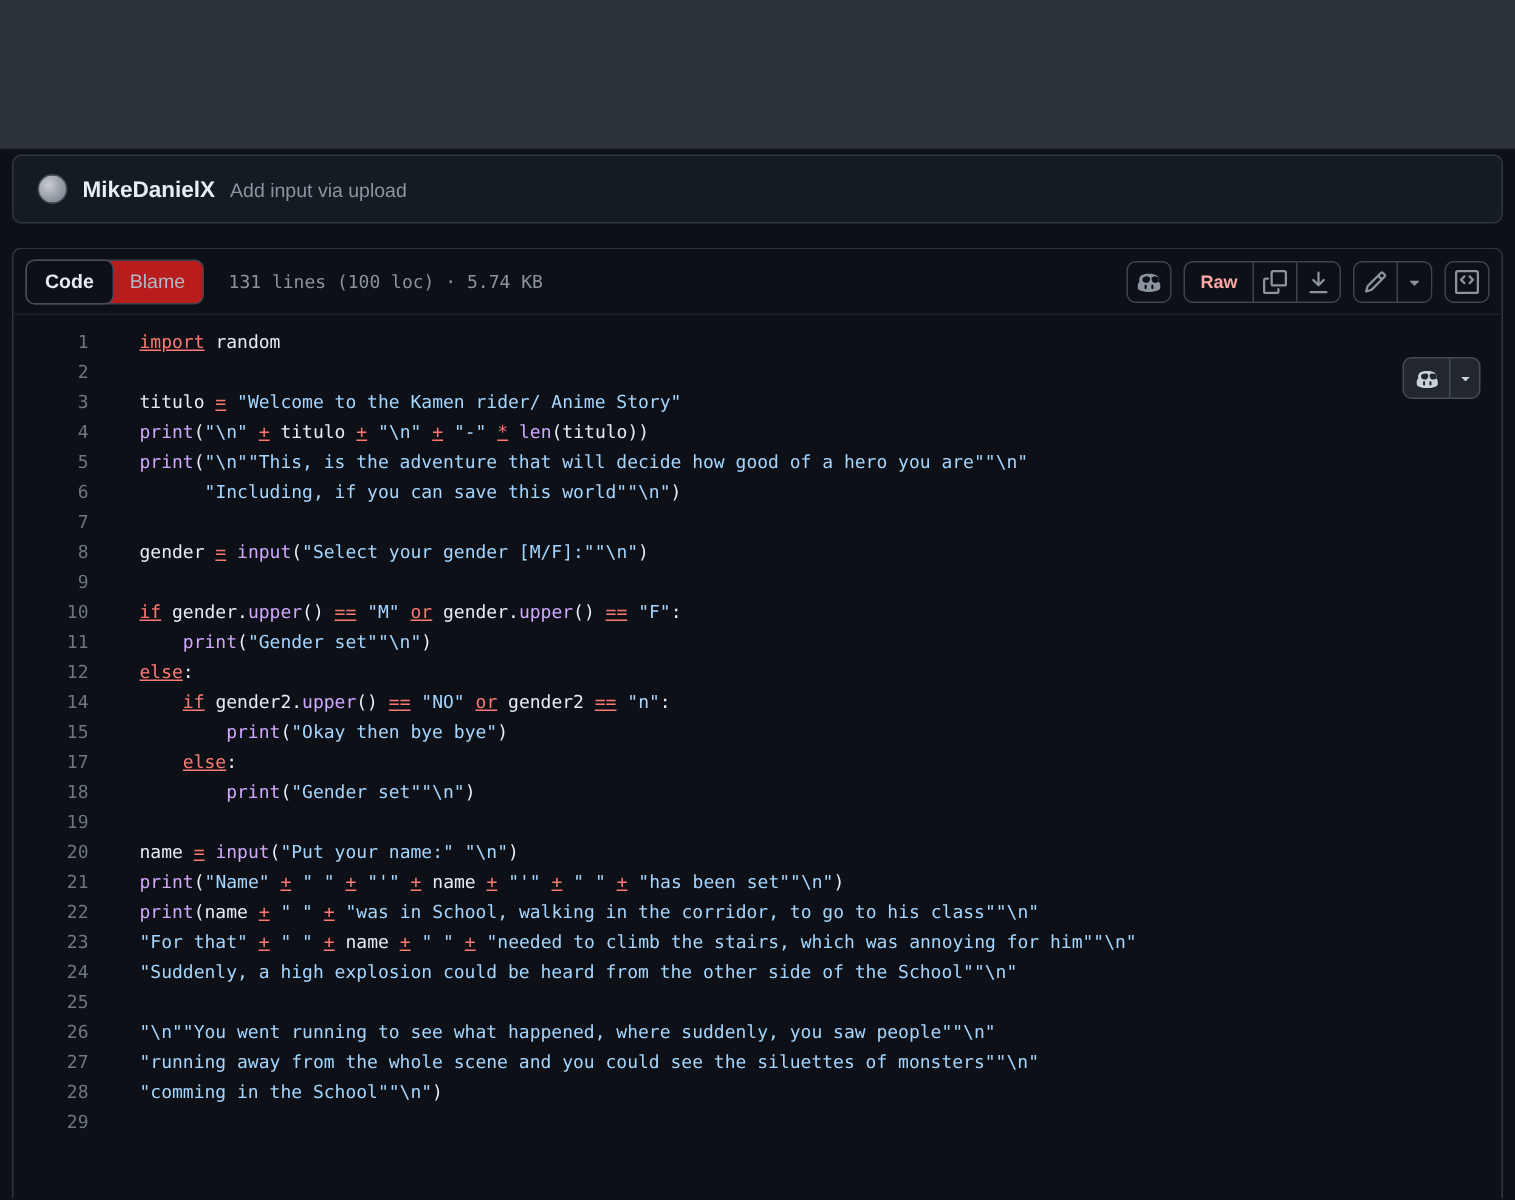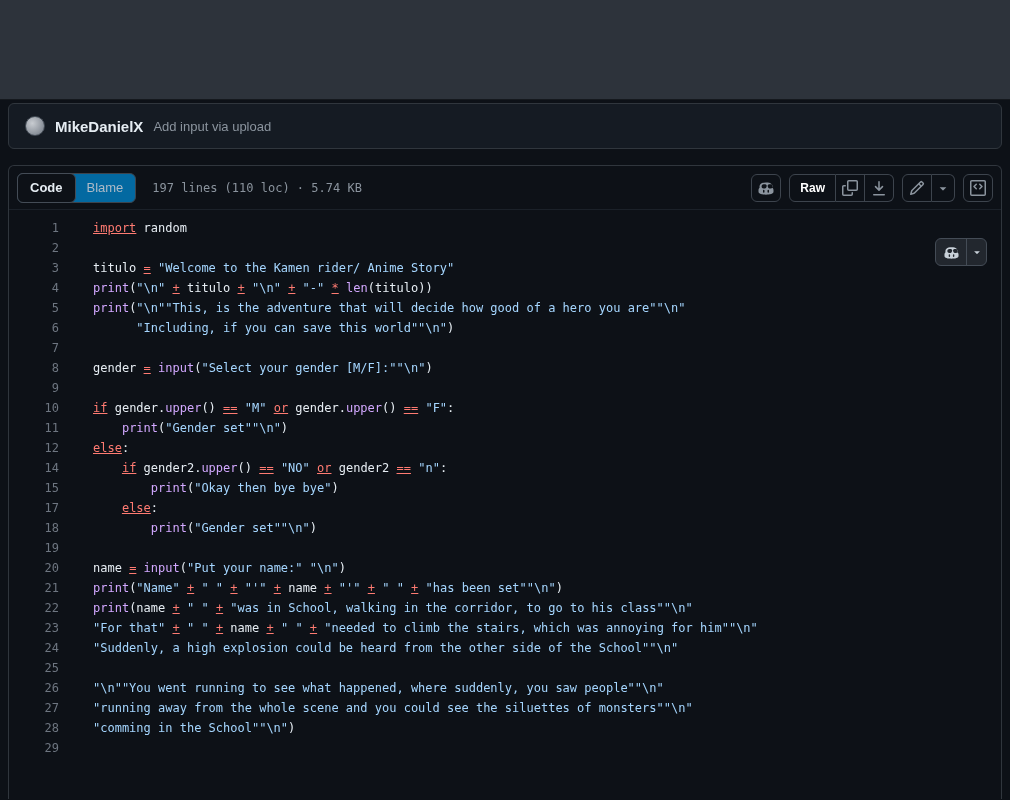--- a/index.html
+++ b/index.html
@@ -28,21 +28,21 @@
 
   
   .file-card {
     margin-top:16px; height:634px; position:relative;
     border:1px solid #30363d; border-bottom:none; border-radius:6px 6px 0 0;
     background:#0d1117; overflow:hidden;
   }
   .toolbar { display:flex; align-items:center; height:44px; padding:0 8px; border-bottom:1px solid #1b2129; }
   .seg {
     display:inline-flex; align-items:center; height:30px;
-    background:#0369a1; border:1px solid #3d444d; border-radius:6px;
+    background:#b91c1c; border:1px solid #3d444d; border-radius:6px;
   }
   .seg-item {
     height:30px; display:flex; align-items:center; padding:0 12px;
     font-size:13px; color:#adbac7; border-radius:6px; cursor:pointer;
   }
   .seg-item.active {
     background:#0d1117; border:1px solid #444c56; color:#e6edf3; margin:-1px;
     font-weight:600;
   }
   .meta { margin-left:16px; font-size:12px; color:#8b949e; font-family:"DejaVu Sans Mono", monospace; }
@@ -53,21 +53,21 @@
     height:28px; min-width:28px; padding:0 6px;
     border:1px solid #3d444d; border-radius:6px; background:transparent;
     color:#8b949e; font-size:12px; cursor:pointer;
   }
   .btn svg { display:block; }
   .ml8 { margin-left:8px; }
   .btn-group { display:inline-flex; margin-left:8px; }
   .btn-group .btn { border-radius:0; border-left-width:0; }
   .btn-group .btn:first-child { border-radius:6px 0 0 6px; border-left-width:1px; }
   .btn-group .btn:last-child { border-radius:0 6px 6px 0; }
-  .raw-btn { color:#ffffff; font-weight:600; padding:0 10px; }
+  .raw-btn { color:#fca5a5; font-weight:600; padding:0 10px; }
   .chev-btn { min-width:22px; padding:0 4px; }
 
   
   .code {
     padding-top:8px;
     font-family:"DejaVu Sans Mono", monospace;
     font-size:12px; line-height:20px;
   }
   .code-row { display:flex; white-space:pre; }
   .ln { width:50px; flex:none; text-align:right; color:#6e7681; cursor:pointer; }
@@ -99,21 +99,21 @@
     <span class="message">Add input via upload</span>
   </div>
 
   <div class="file-card">
 
     <div class="toolbar">
       <div class="seg">
         <span class="seg-item active">Code</span>
         <span class="seg-item">Blame</span>
       </div>
-      <span class="meta">197 lines (110 loc) · 5.74 KB</span>
+      <span class="meta">131 lines (100 loc) · 5.74 KB</span>
       <span class="spacer"></span>
 
       <button class="btn">
         <span>
           <svg viewBox="0 0 16 16" width="16" height="16" fill="currentColor">
               <path fill-rule="evenodd" d="M7.998 2.5c-2.41 0-4.338.41-5.42 1.377-.72.643-1.078 1.522-1.078 2.623 0 .386.033.843.117 1.293C.99 8.28.5 9.2.5 10.25v1.5c0 .5.208.927.597 1.277.74.664 2.226 1.223 4.403 1.473.79.09 1.63.14 2.498.14s1.708-.05 2.498-.14c2.177-.25 3.663-.809 4.403-1.473.39-.35.601-.777.601-1.277v-1.5c0-1.05-.49-1.97-1.117-2.457.084-.45.117-.907.117-1.293 0-1.1-.358-1.98-1.078-2.623C12.336 2.91 10.408 2.5 7.998 2.5Zm-3.223 2.1c.61-.32 1.52-.48 2.37-.35.64.1 1.07.35 1.31.69.13.19.2.42.22.69.02.3-.02.66-.12 1.06-.2.8-.58 1.33-1.06 1.62-.47.28-1.1.38-1.87.25-.77-.12-1.32-.41-1.65-.85-.33-.44-.45-1.05-.33-1.82.1-.66.44-1.08 1.13-1.29Zm6.45-.35c.85-.13 1.76.03 2.37.35.69.21 1.03.63 1.13 1.29.12.77 0 1.38-.33 1.82-.33.44-.88.73-1.65.85-.77.13-1.4.03-1.87-.25-.48-.29-.86-.82-1.06-1.62-.1-.4-.14-.76-.12-1.06.02-.27.09-.5.22-.69.24-.34.67-.59 1.31-.69ZM5.75 9.75c.41 0 .75.34.75.75v1.5a.75.75 0 0 1-1.5 0v-1.5c0-.41.34-.75.75-.75Zm4.5 0c.41 0 .75.34.75.75v1.5a.75.75 0 0 1-1.5 0v-1.5c0-.41.34-.75.75-.75Z"></path>
             </svg>
         </span>
       </button>
 

